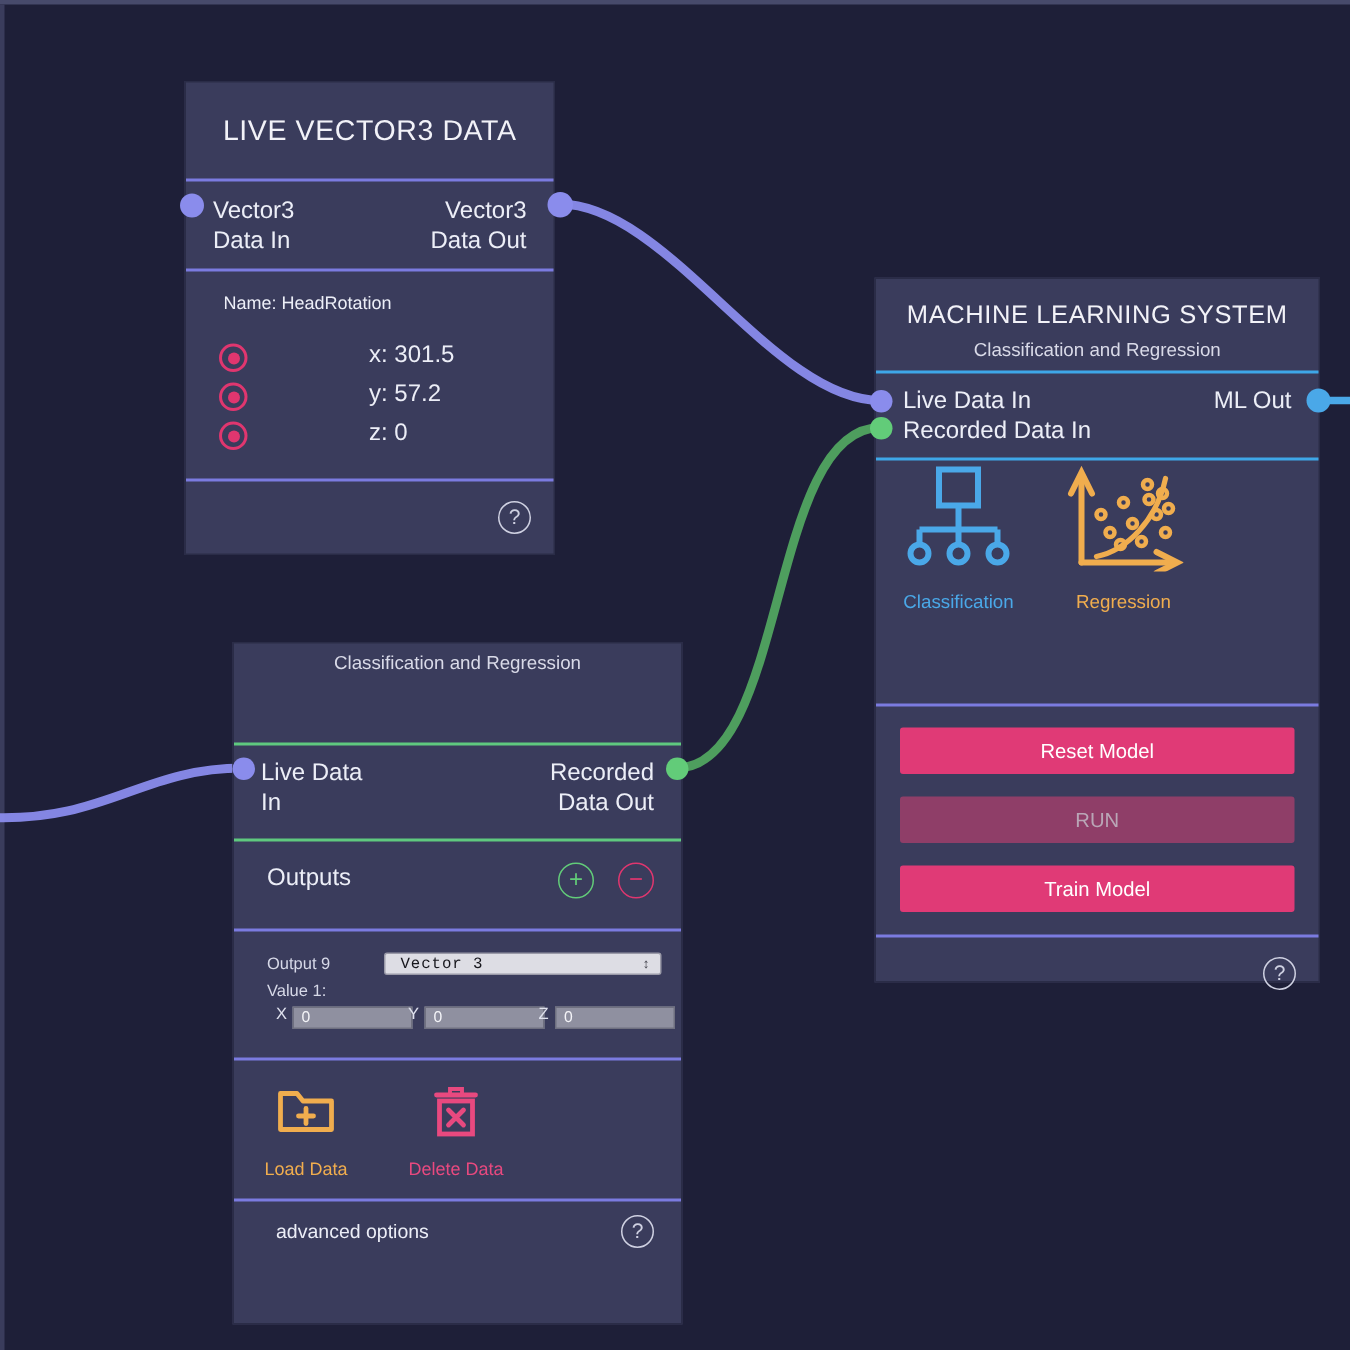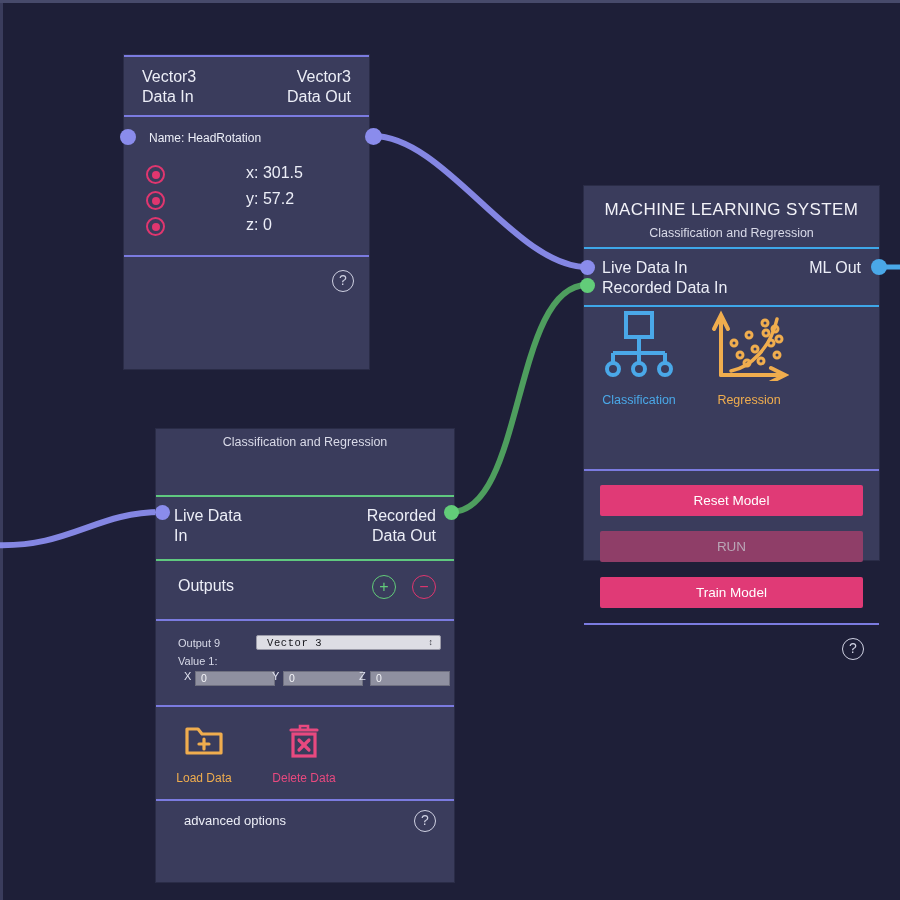--- a/index.html
+++ b/index.html
@@ -72,21 +72,21 @@
   }
   .radio:after{
     content:"";position:absolute;left:3.5px;top:3.5px;width:8px;height:8px;
     border-radius:50%;background:#e0366f;
   }
   .vval{position:absolute;left:100px;top:-1px;white-space:nowrap;}
   #node-vector3 .foot{height:50px;position:relative;}
   #node-vector3 .foot .help{position:absolute;right:15px;top:13px;}
 
   
-  #node-ml{left:583px;top:185px;width:297px;height:376px;}
+  #node-ml{left:583px;top:185px;width:297px;height:470px;}
   #node-ml .hdr{height:61px;}
   #node-ml .node-title{font-size:17px;padding-top:14px;}
   #node-ml .node-sub{font-size:12.5px;padding-top:6px;}
   #node-ml .ports{height:56px;}
   #node-ml .body{height:162px;position:relative;}
   .mode-wrap{position:absolute;left:0;right:0;top:2px;display:flex;justify-content:flex-start;}
   .mode{width:110px;text-align:center;}
   .mode .cap{margin-top:8px;font-size:12.5px;}
   .cap.blue{color:#4aa8e8;}
   .cap.orange{color:#f0ad4e;}
@@ -151,20 +151,23 @@
   <div class="edge-left"></div>
 
   <svg class="wires" viewBox="0 0 900 900">
     <path d="M373,136 C445,136 515,267 587,267" fill="none" stroke="#8a8cec" stroke-width="6" stroke-linecap="round" opacity="0.95"></path>
     <path d="M451,512 C525,512 512,285 587,285" fill="none" stroke="#4e9e5e" stroke-width="6" stroke-linecap="round"></path>
     <path d="M-6,545 C70,548 95,512 162,512" fill="none" stroke="#8a8cec" stroke-width="6" stroke-linecap="round" opacity="0.95"></path>
     <path d="M879,267 L900,267" fill="none" stroke="#4aa8e8" stroke-width="5" stroke-linecap="round"></path>
   </svg>
 
   <div class="node" id="node-vector3">
+    <div class="hdr">
+      <div class="node-title">LIVE VECTOR3 DATA</div>
+    </div>
     <div class="sep purple"></div>
 
     <div class="ports port-row">
       <div class="port-label port-left">
         <div>Vector3</div>
         <div>Data In</div>
       </div>
       <div class="port-label port-right">
         <div>Vector3</div>
         <div>Data Out</div>

